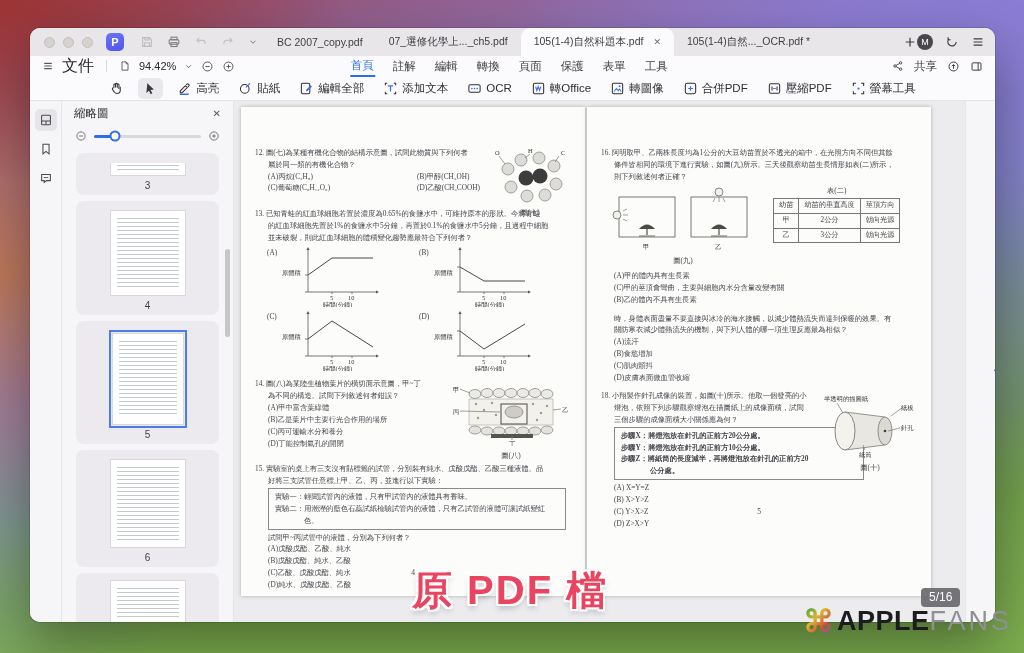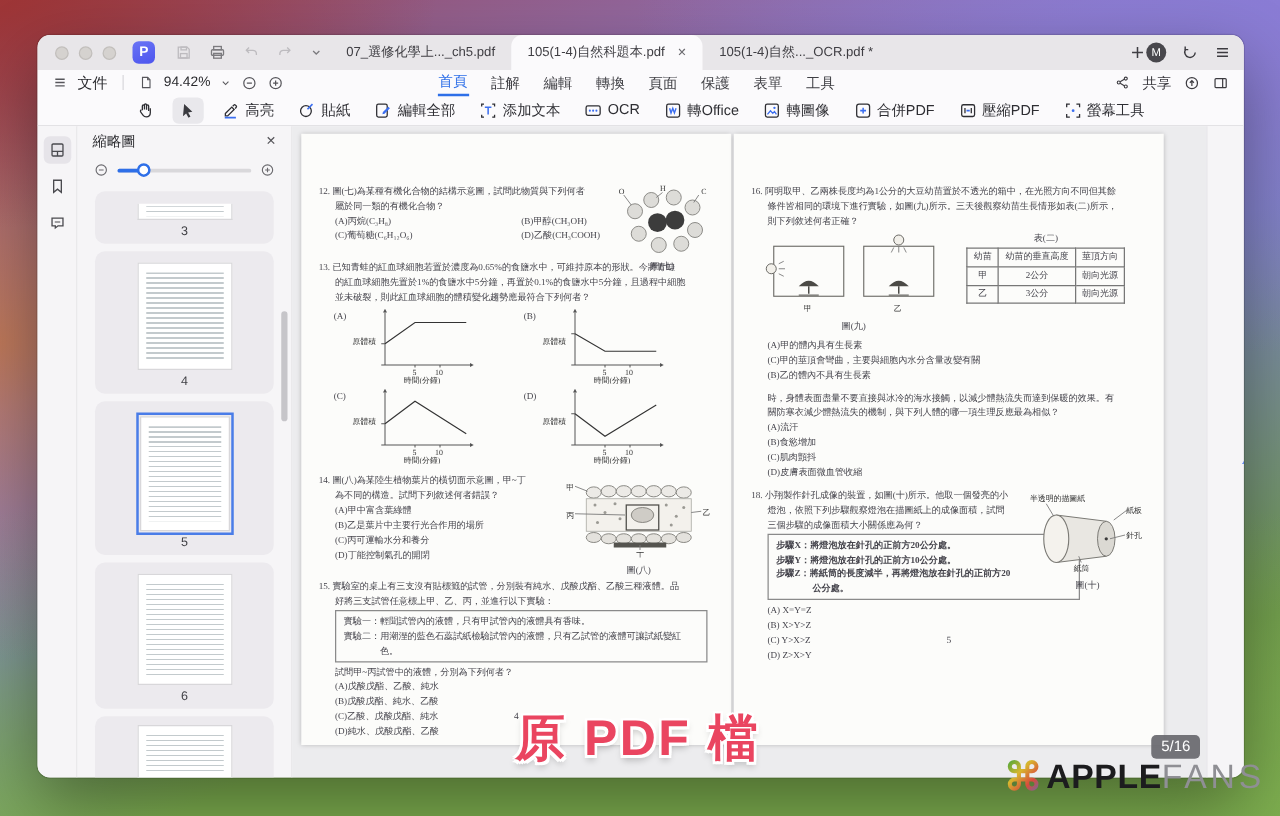--- a/index.html
+++ b/index.html
@@ -40,21 +40,21 @@
   .tab.active{ background:#fbfafc; border-radius:9px 9px 0 0; }
   .tab.active .tab-close{ display:inline; }
   .newtab{ display:flex; align-items:center; margin-left:16px; color:#3f3e43; }
   .tb-right{ display:flex; align-items:center; gap:12px; margin-left:auto; color:#3c3b40; }
   .avatar{ width:16px; height:16px; border-radius:50%; background:#48474c; color:#fff; font-size:9px;
     display:flex; align-items:center; justify-content:center; }
 
   
   .menubar{ height:20px; background:#fbfafc; display:flex; align-items:center; padding:0 12px; position:relative; flex:0 0 auto; }
   .mb-left{ display:flex; align-items:center; gap:8px; color:#57565b; }
-  .mb-file{ font-size:12px; color:#29292d; }
+  .mb-file{ font-size:16px; color:#29292d; }
   .vdiv{ width:1px; height:12px; background:#d9d8db; margin:0 4px; }
   .mb-zoom{ font-size:11px; color:#29292d; }
   .menu-tabs{ position:absolute; left:50%; top:0; height:100%; transform:translateX(-51%);
     display:flex; align-items:center; gap:17px; }
   .mtab{ font-size:11.5px; color:#3f3f44; padding:2px 1px; }
   .mtab.active{ color:#2e6fe8; border-bottom:2px solid #2e6fe8; }
   .mb-right{ margin-left:auto; display:flex; align-items:center; gap:10px; color:#3c3b40; }
   .mb-share{ font-size:11.5px; }
 
   
@@ -178,20 +178,24 @@
             <path d="M10 3.5L12.5 6 10 8.5"></path>
             <path d="M12.5 6h-6a3.2 3.2 0 00-3.2 3.2v1"></path>
           </svg>
         <svg class="icq" viewBox="0 0 16 16" style="width:10px;height:10px" fill="none" stroke="currentColor" stroke-width="1.6">
             <path d="M4 6l4 4 4-4"></path>
           </svg>
       </div>
 
       <div class="tabs">
 
+      <div class="tab">
+          <span class="tab-label">BC 2007_copy.pdf</span>
+
+        </div>
           <div class="tab">
           <span class="tab-label">07_選修化學上..._ch5.pdf</span>
 
         </div>
           <div class="tab active">
           <span class="tab-label">105(1-4)自然科題本.pdf</span>
           <span class="tab-close">✕</span>
         </div>
           <div class="tab">
           <span class="tab-label">105(1-4)自然..._OCR.pdf *</span>

